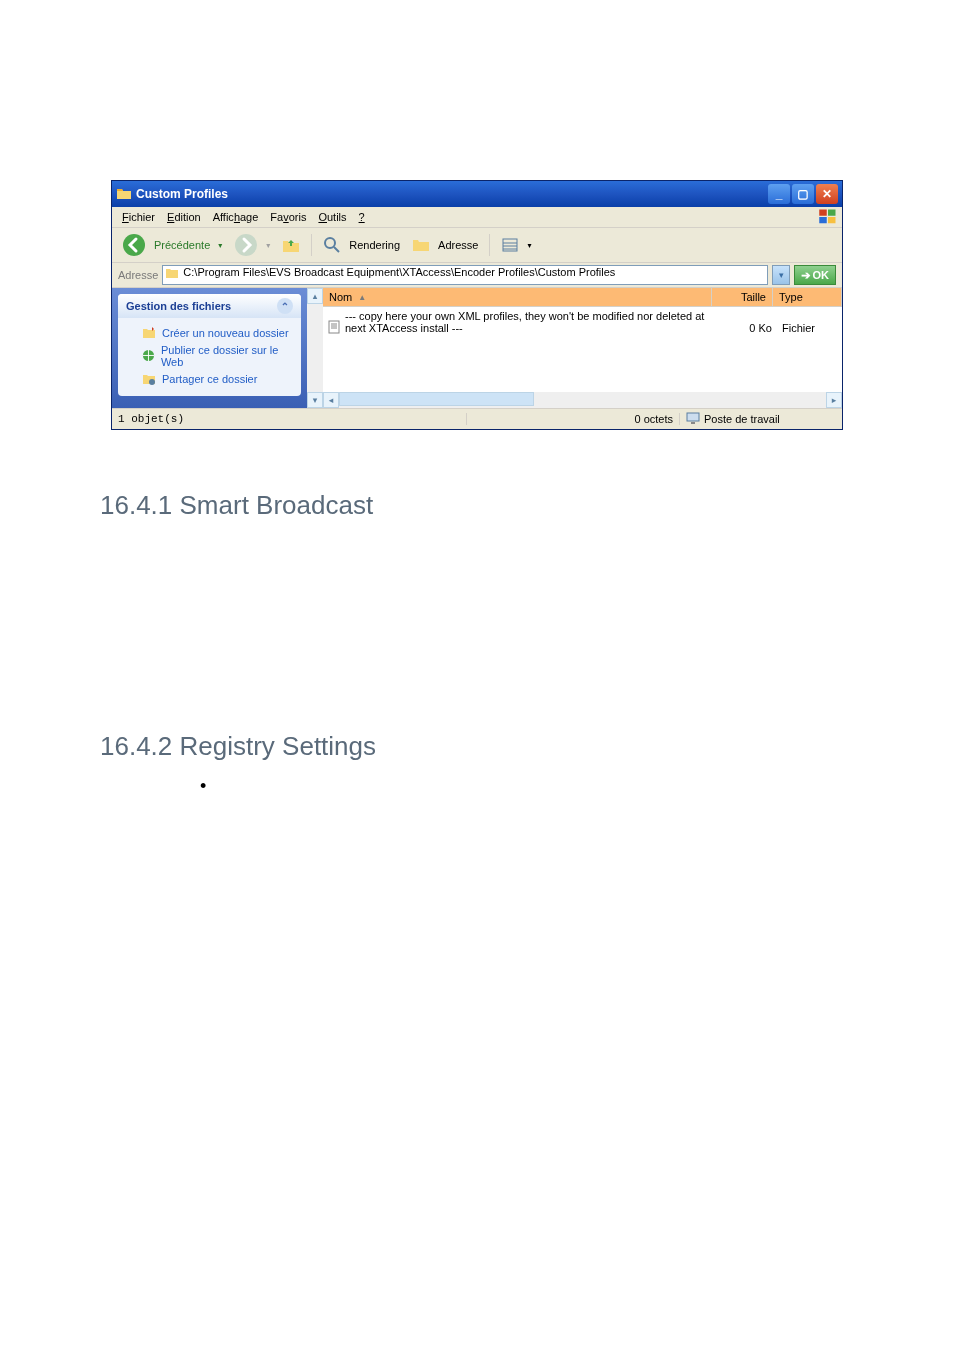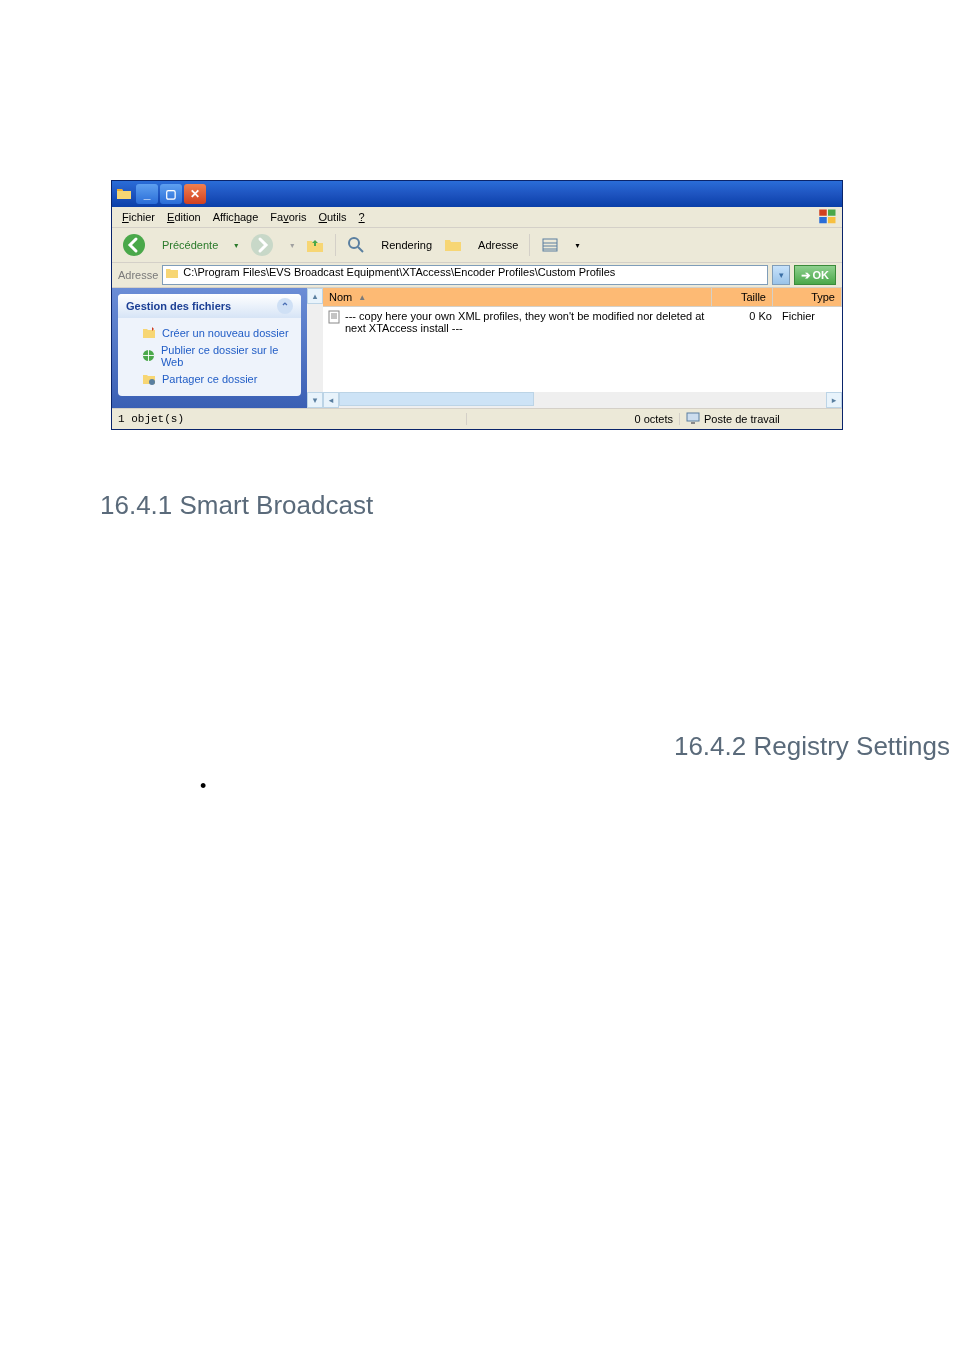--- a/index.html
+++ b/index.html
@@ -12,21 +12,21 @@
   .winbtns{display:flex;gap:2px;}
   .winbtn{width:22px;height:20px;border-radius:3px;display:flex;align-items:center;justify-content:center;font-weight:bold;font-size:12px;color:#fff;}
   .winbtn.min{background:linear-gradient(to bottom,#5ea0f0,#2a6dd8);}
   .winbtn.max{background:linear-gradient(to bottom,#5ea0f0,#2a6dd8);}
   .winbtn.close{background:linear-gradient(to bottom,#f08050,#d04020);}
   .menubar{background:#ece9d8;border-bottom:1px solid #d4d0c8;padding:2px 4px;display:flex;align-items:center;}
   .menubar .mitem{padding:2px 6px;color:#000;}
   .menubar .mitem u{text-decoration:underline;}
   .menubar .winflag{margin-left:auto;width:20px;height:16px;display:flex;align-items:center;justify-content:center;}
   .toolbar{background:#ece9d8;border-bottom:1px solid #d4d0c8;padding:3px 6px;display:flex;align-items:center;gap:4px;}
-  .tbtn{display:flex;align-items:center;gap:16px;padding:2px 4px;border-radius:2px;}
+  .tbtn{display:flex;align-items:center;gap:8px;padding:2px 4px;border-radius:2px;}
   .tbtn.green{color:#2a7a2a;}
   .tbtn .bigicon{width:24px;height:24px;display:flex;align-items:center;justify-content:center;}
   .tbtn .smicon{width:18px;height:18px;display:flex;align-items:center;justify-content:center;}
   .tsep{width:1px;height:22px;background:#d4d0c8;margin:0 3px;}
   .addrbar{background:#ece9d8;border-bottom:1px solid #d4d0c8;padding:2px 6px;display:flex;align-items:center;gap:4px;}
   .addrbar .lbl{color:#7a7a7a;}
   .addrbar .addrbox{flex:1;background:#fff;border:1px solid #7f9db9;height:18px;display:flex;align-items:flex-start;padding:0 2px;color:#000;}
   .addrbar .addrbox .ficon2{width:14px;height:14px;margin-right:4px;}
   .addrbar .dd{width:16px;height:18px;background:linear-gradient(to bottom,#c7e2fb,#9ac3e8);border:1px solid #7f9db9;display:flex;align-items:center;justify-content:center;color:#3a6ea5;font-size:9px;}
   .addrbar .okbtn{display:flex;align-items:center;gap:2px;background:linear-gradient(to bottom,#8fd08f,#4aa84a);border:1px solid #3a8a3a;color:#fff;height:18px;padding:0 6px;font-weight:bold;}
@@ -36,54 +36,55 @@
   .taskhead{background:linear-gradient(to bottom,#fff,#d6e4f6);padding:4px 8px;display:flex;align-items:center;border-top-left-radius:4px;border-top-right-radius:4px;font-weight:bold;color:#1c3f94;position:relative;}
   .taskhead .chev{margin-left:auto;width:16px;height:16px;border-radius:50%;background:#cfe0f5;color:#4a6fb5;display:flex;align-items:center;justify-content:center;font-size:10px;}
   .tasklist{padding:6px 8px 8px 24px;}
   .taskitem{display:flex;align-items:center;gap:6px;padding:2px 0;color:#215dc6;}
   .taskitem .ic{width:14px;height:14px;}
   .content{flex:1;position:relative;background:#fff;}
   .colhead{background:#fdba74;border-bottom:1px solid #d4d0c8;height:18px;display:flex;align-items:center;position:relative;}
   .colhead .col{border-right:1px solid #d4d0c8;padding:0 6px;height:100%;display:flex;align-items:center;gap:4px;color:#000;}
   .colhead .col.sort::after{content:"▲";font-size:8px;color:#7a7a7a;margin-left:2px;}
   .files{padding:2px 0;}
-  .frow{display:flex;align-items:flex-start;padding:1px 4px;gap:4px;}
+  .frow{display:flex;align-items:flex-end;padding:1px 4px;gap:4px;}
   .frow .fic{width:14px;height:14px;}
   .frow .fname{flex:1;color:#000;}
   .frow .fsize{width:48px;text-align:right;padding-right:6px;}
   .frow .ftype{width:56px;}
   .hscroll{position:absolute;left:0;right:0;bottom:0;height:16px;background:#ece9d8;display:flex;align-items:center;}
   .hscroll .sbtn{width:16px;height:16px;background:#e8f3fb;border:1px solid #bcd4e6;display:flex;align-items:center;justify-content:center;color:#5a7fa0;font-size:9px;box-sizing:border-box;}
   .hscroll .track{flex:1;height:16px;background:#efefef;position:relative;}
   .hscroll .thumb{position:absolute;left:0;top:0;height:14px;width:40%;background:#cde3f6;border:1px solid #bcd4e6;box-sizing:border-box;}
   .status{height:20px;background:#ece9d8;border-top:1px solid #d4d0c8;display:flex;align-items:center;}
   .status .s1{flex:1;padding:0 6px;color:#000;border-right:1px solid #d4d0c8;font-family:Liberation Mono, monospace;}
   .status .s2{width:200px;padding:0 6px;text-align:right;border-right:1px solid #d4d0c8;}
   .status .s3{width:150px;padding:0 6px;display:flex;align-items:center;gap:4px;color:#000;}
   .heading{font-family:Arial,sans-serif;font-size:26px;color:#5a6a7a;margin:60px 0 0 100px;}
-  .heading2{font-family:Arial,sans-serif;font-size:26px;color:#5a6a7a;margin:210px 4px 0 100px;text-align:right;}
+  .heading2{font-family:Arial,sans-serif;font-size:26px;color:#5a6a7a;margin:210px 4px 0 100px;}
   .bullet{margin:14px 0 0 200px;font-size:18px;color:#000;}
   .updown{width:16px;display:flex;flex-direction:column;}
   .updown .ub{height:16px;background:#e8f3fb;border:1px solid #bcd4e6;display:flex;align-items:center;justify-content:center;color:#5a7fa0;font-size:9px;box-sizing:border-box;}
   .updown .utrack{flex:1;background:#efefef;}
 </style>
 </head>
 <body>
 
 <div class="page">
 
   <div class="window">
 
     <div class="titlebar">
       <span class="ficon">
         <svg viewBox="0 0 16 16">
             <path fill="#f7d674" d="M1 3h5l1 2h8v8H1z"></path>
             <path fill="#f0b030" d="M1 3h5l1 2H1z"></path>
           </svg>
       </span>
+      <span class="title">Custom Profiles</span>
       <div class="winbtns">
         <div class="winbtn min">_</div>
         <div class="winbtn max">▢</div>
         <div class="winbtn close">✕</div>
       </div>
     </div>
 
     <div class="menubar">
       <span class="mitem"><u>F</u>ichier</span>
       <span class="mitem"><u>E</u>dition</span>
@@ -225,21 +226,21 @@
       </div>
 
       <div class="content">
         <div class="colhead">
           <div class="col sort" style="flex:1;">
             <span>Nom</span>
           </div>
           <div class="col" style="width:48px;justify-content:flex-end;">
             <span>Taille</span>
           </div>
-          <div class="col" style="width:56px;justify-content:flex-end;">
+          <div class="col" style="width:56px;">
             <span>Type</span>
           </div>
         </div>
         <div class="files">
           <div class="frow">
             <span class="fic">
               <svg viewBox="0 0 14 14">
                   <rect x="2" y="1" width="10" height="12" fill="#fff" stroke="#888"></rect>
                   <line x1="4" y1="4" x2="10" y2="4" stroke="#888"></line>
                   <line x1="4" y1="6" x2="10" y2="6" stroke="#888"></line>

